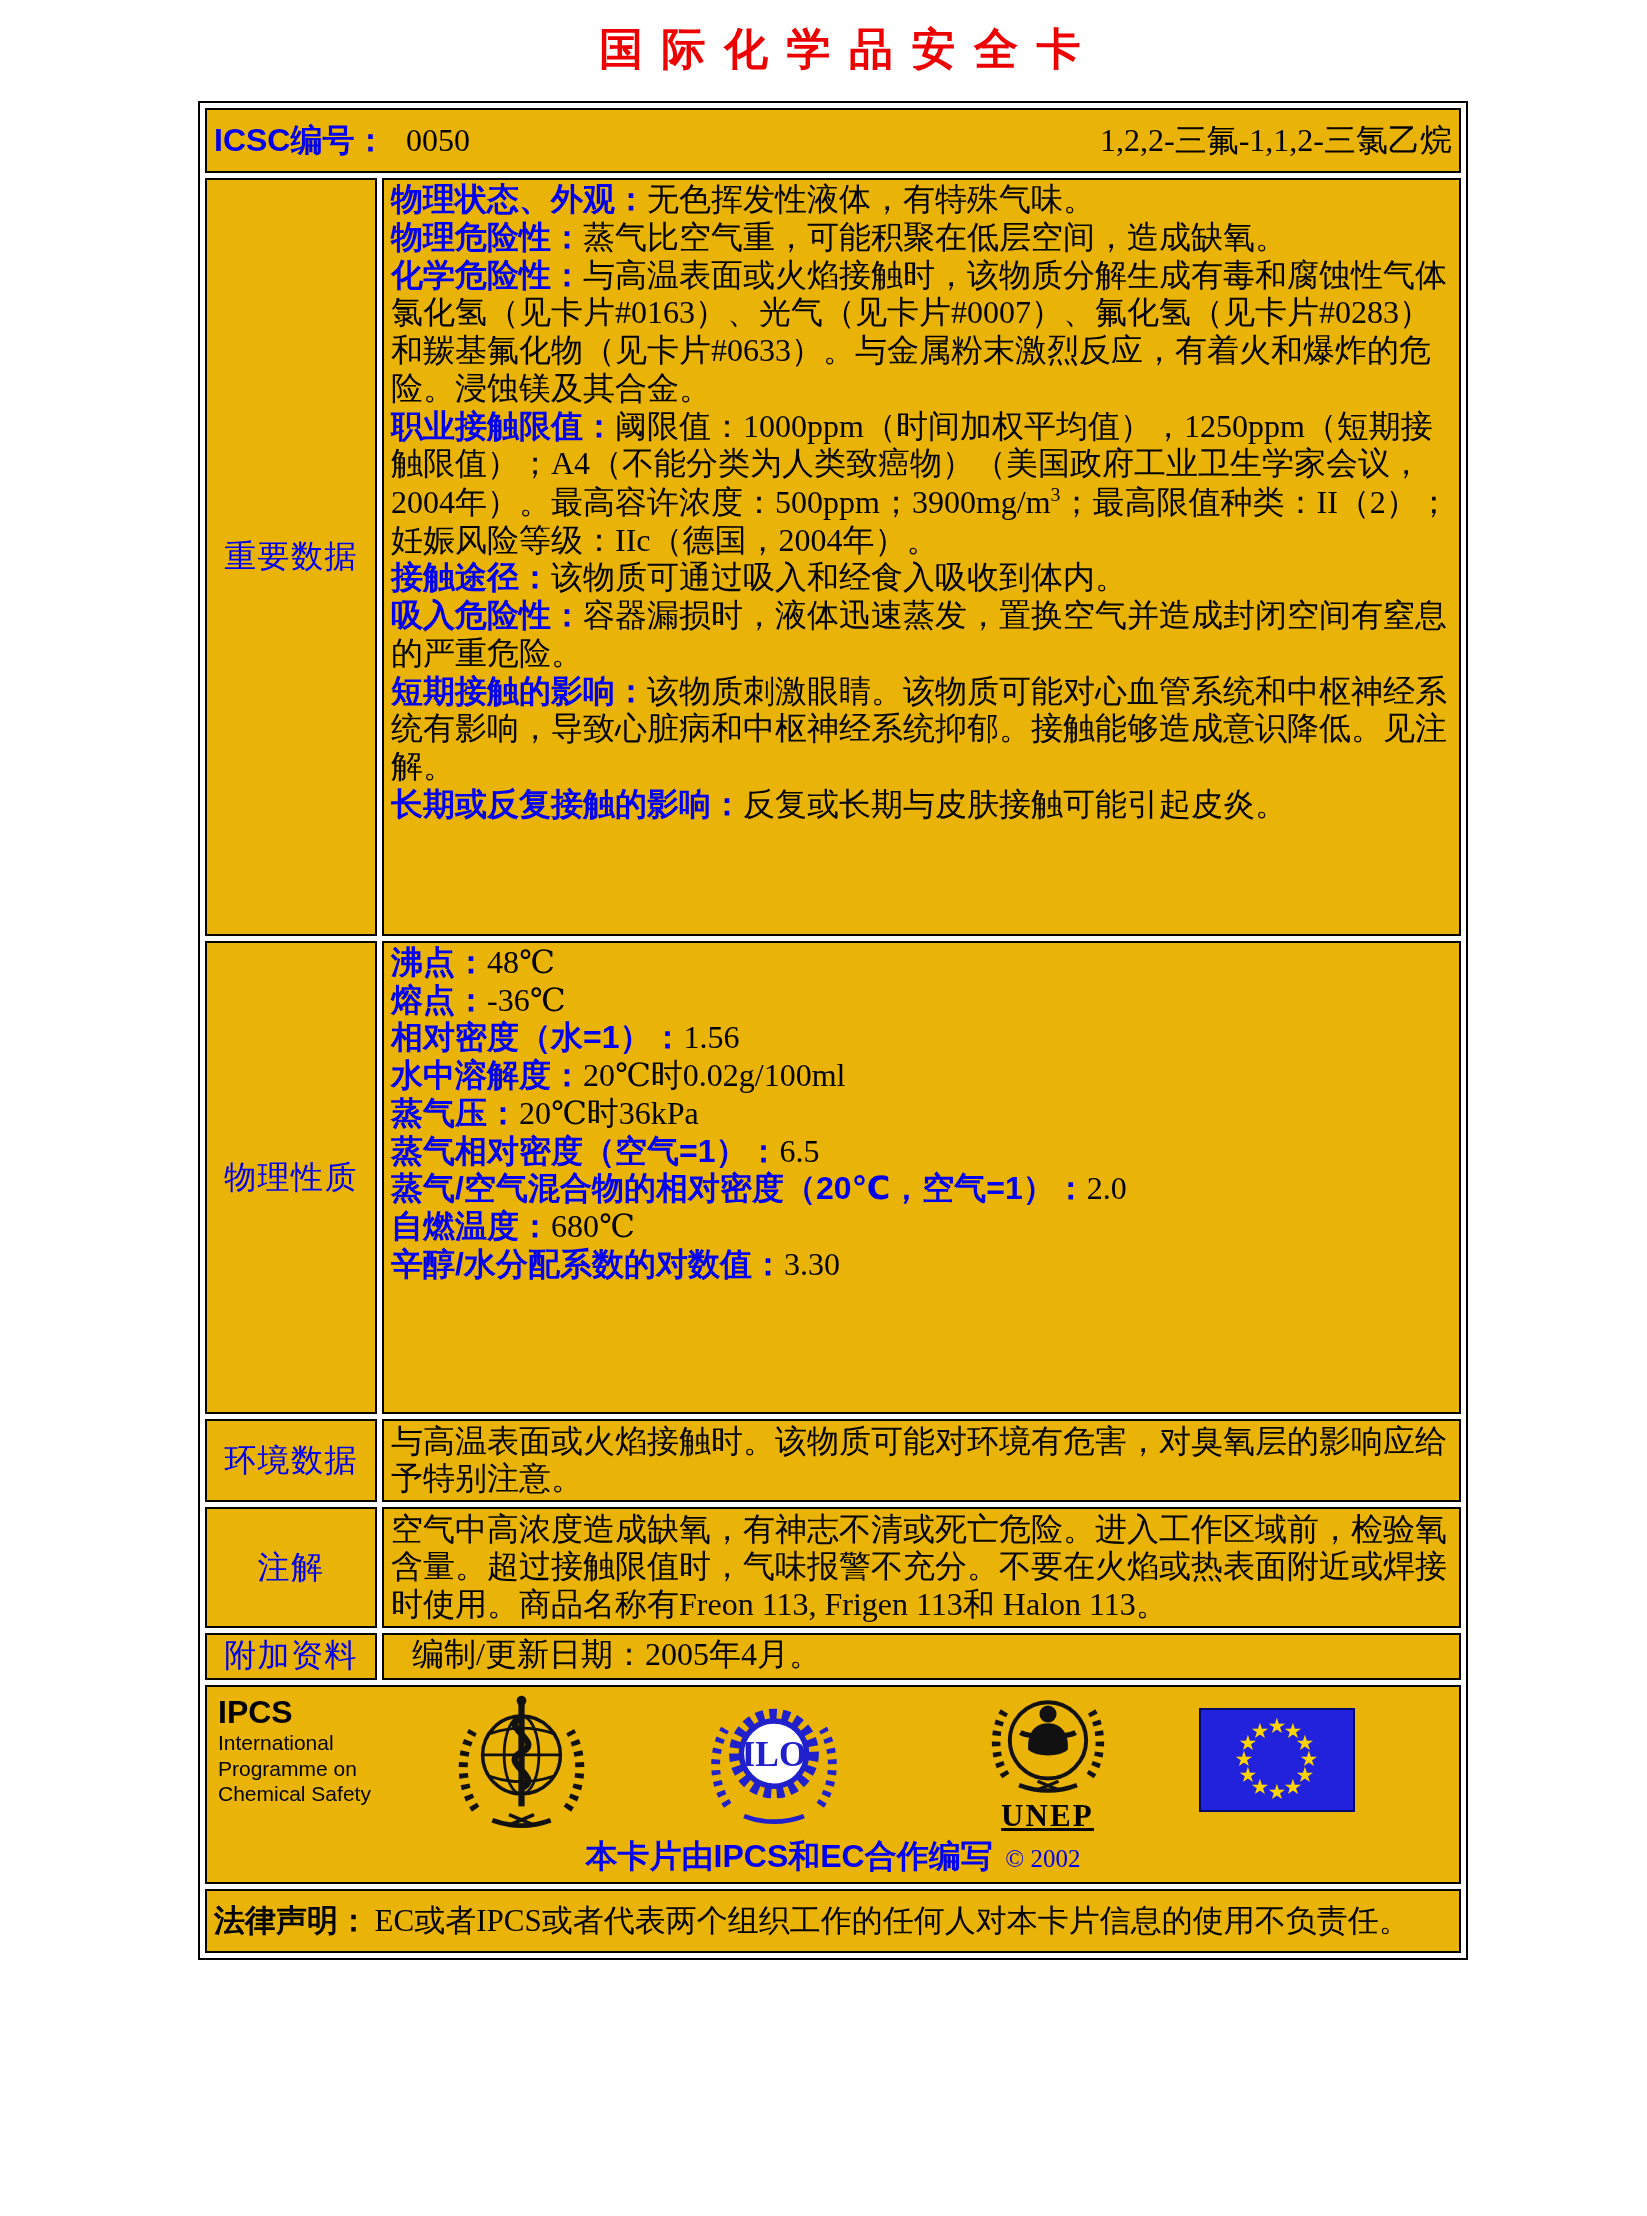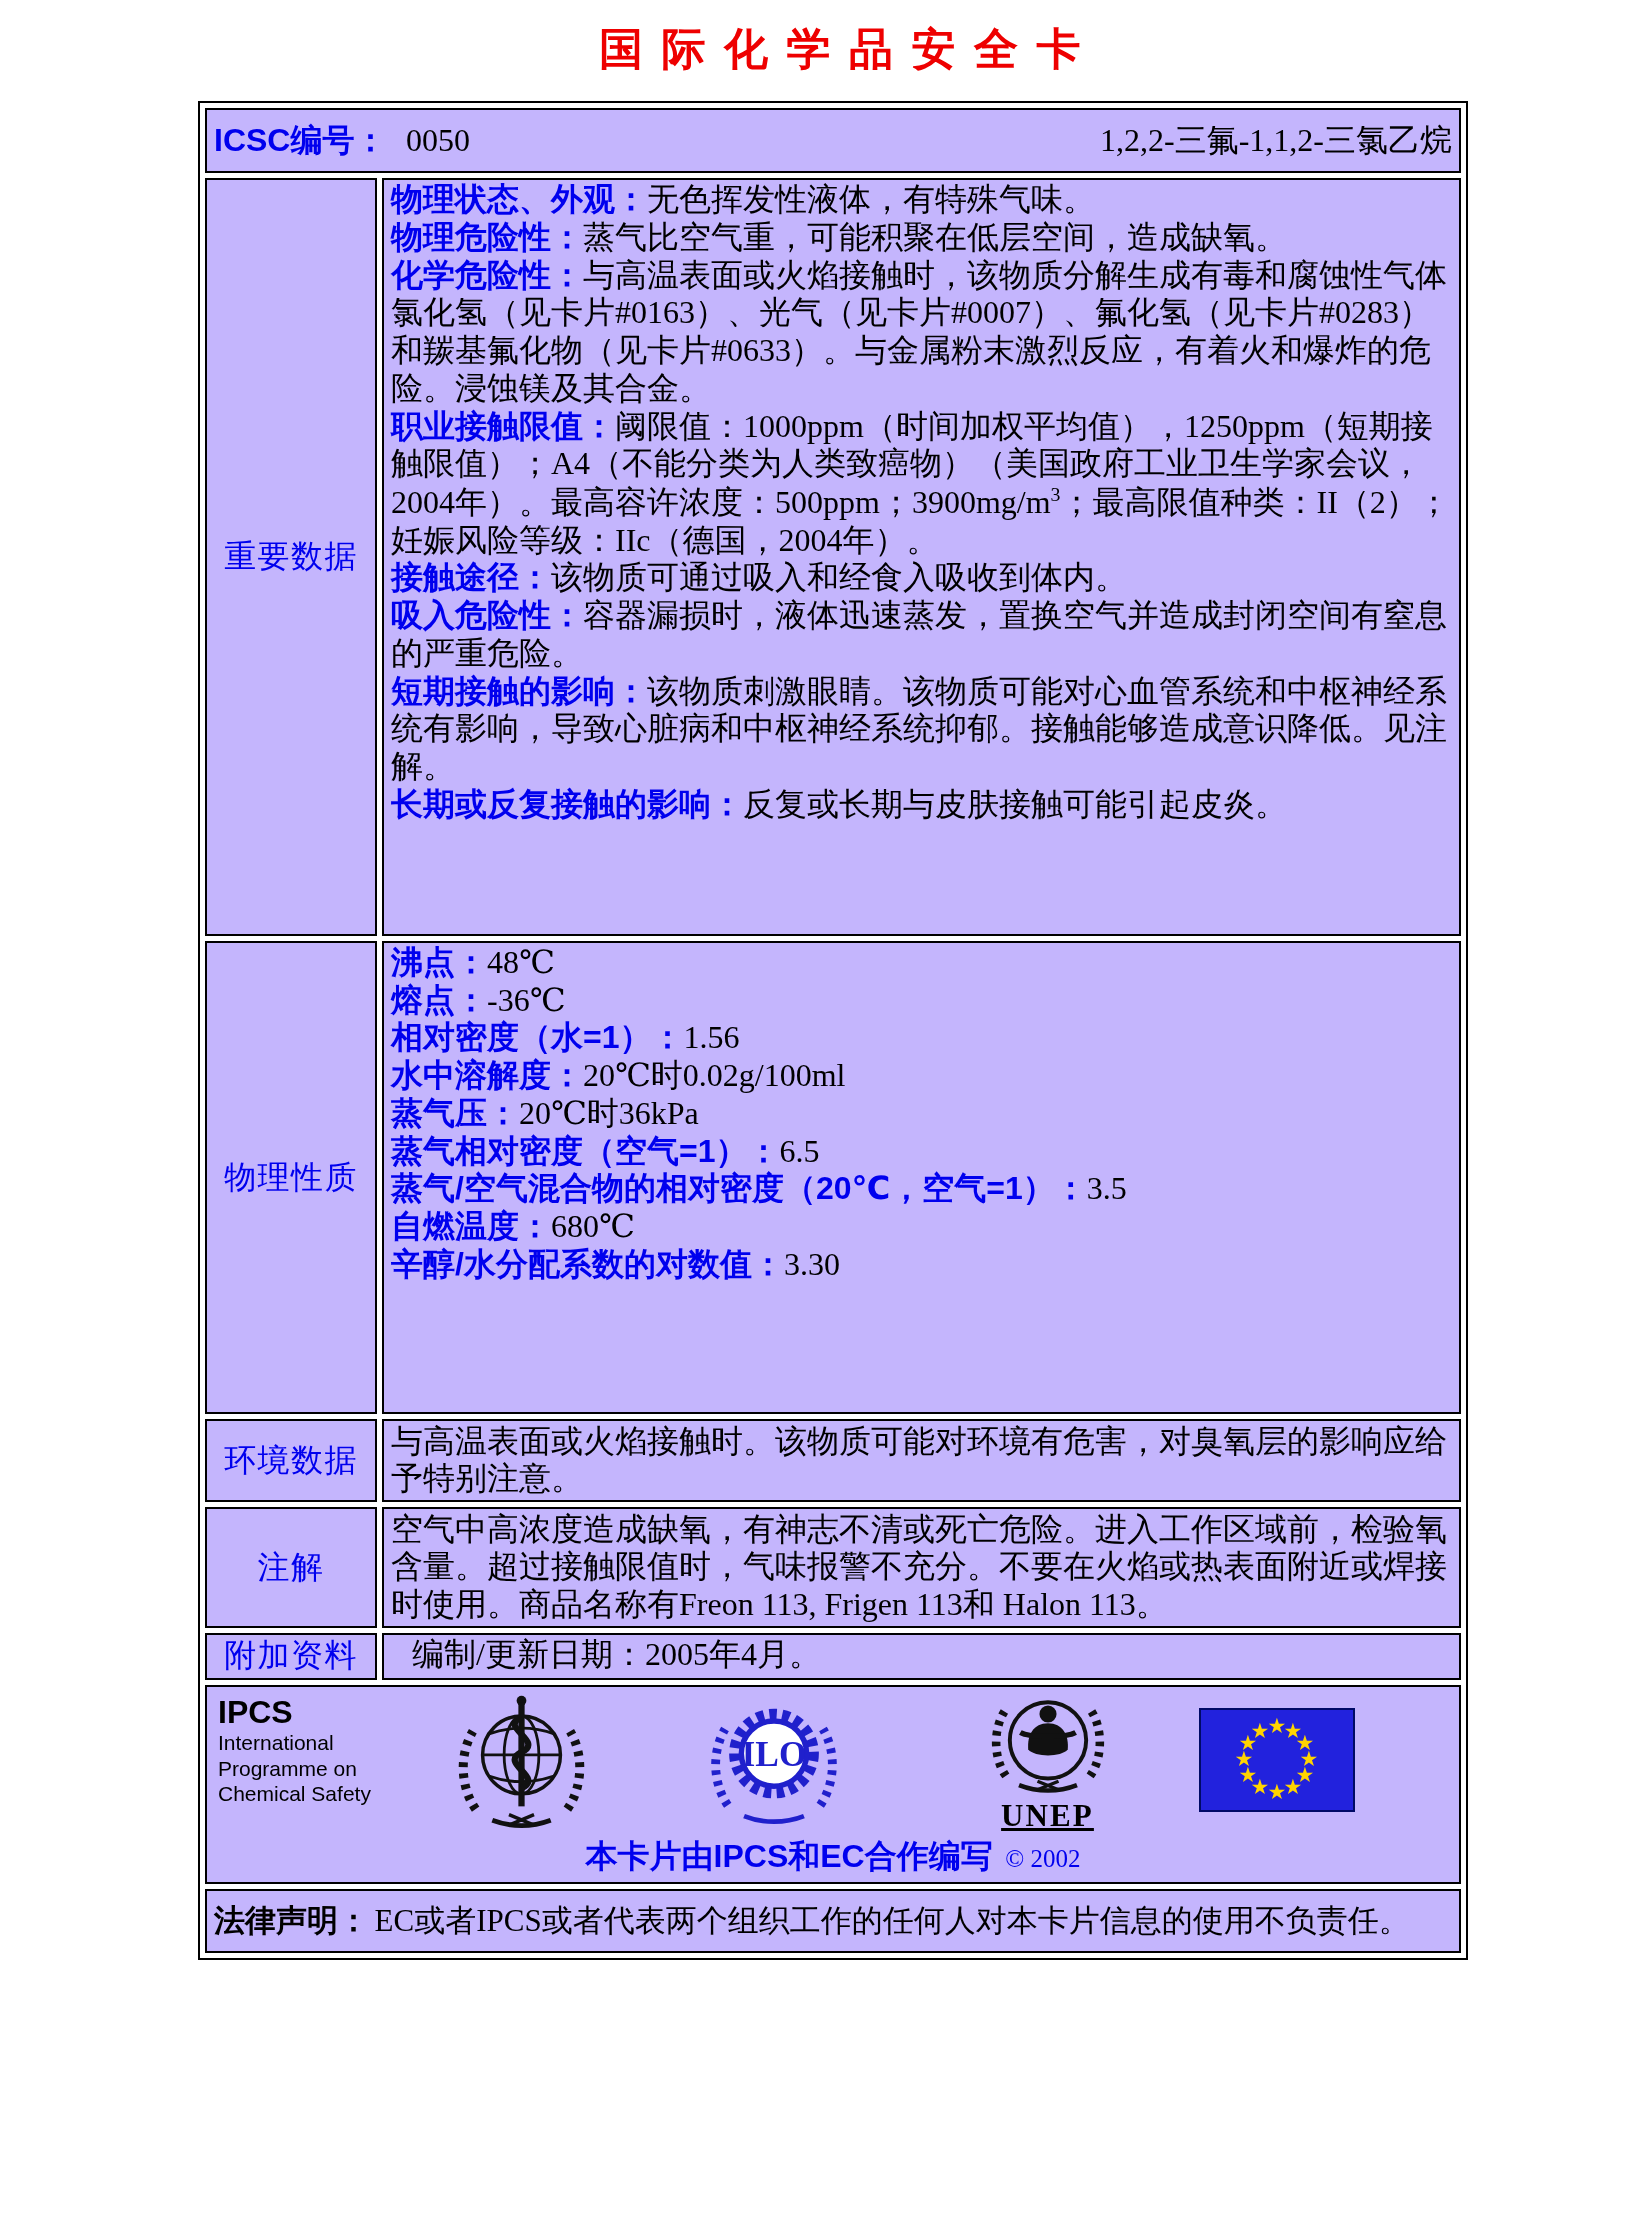--- a/index.html
+++ b/index.html
@@ -4,21 +4,21 @@
 <style>
   html,body{margin:0;padding:0;background:#fff;}
   .page{position:relative;width:1648px;height:2216px;background:#ffffff;overflow:hidden;
         font-family:"Liberation Serif","DejaVu Serif",serif;color:#000;}
   .doc-title{position:absolute;left:214px;top:19.5px;width:1270px;text-align:center;
              font-family:"Liberation Serif","DejaVu Serif",serif;
              font-size:44px;font-weight:bold;color:#ee0000;letter-spacing:0.42em;white-space:nowrap;}
   table.card{position:absolute;left:198px;top:101px;width:1270px;
              border:2.8px solid #000;border-collapse:separate;border-spacing:5.6px;
              table-layout:fixed;}
-  td{border:2.8px solid #000;background:#c4b5fd;padding:1.4px 7px;vertical-align:top;
+  td{border:2.8px solid #000;background:#eab308;padding:1.4px 7px;vertical-align:top;
      font-size:32px;line-height:1.18;}
   col.lab{width:172px;}
   td.rowlabel{vertical-align:middle;text-align:center;color:#0000ee;
               font-family:"Liberation Sans","DejaVu Sans",sans-serif;
               font-size:32px;letter-spacing:1.4px;padding:1.4px 1.4px;}
   .flabel{color:#0000ee;font-weight:bold;font-family:"Liberation Sans","DejaVu Sans",sans-serif;}
   .para{margin:0;}
   td.hdr{vertical-align:middle;}
   .hdr-inner{display:flex;justify-content:space-between;align-items:baseline;}
   .icsc-label{color:#0000ee;font-family:"Liberation Sans","DejaVu Sans",sans-serif;font-weight:bold;}
@@ -91,21 +91,21 @@
 
     <tr>
       <td class="rowlabel">物理性质</td>
       <td style="height:467px;">
         <div class="para"><span class="flabel">沸点：</span><span>48℃</span></div>
         <div class="para"><span class="flabel">熔点：</span><span>-36℃</span></div>
         <div class="para"><span class="flabel">相对密度（水=1）：</span><span>1.56</span></div>
         <div class="para"><span class="flabel">水中溶解度：</span><span>20℃时0.02g/100ml</span></div>
         <div class="para"><span class="flabel">蒸气压：</span><span>20℃时36kPa</span></div>
         <div class="para"><span class="flabel">蒸气相对密度（空气=1）：</span><span>6.5</span></div>
-        <div class="para"><span class="flabel">蒸气/空气混合物的相对密度（20℃，空气=1）：</span><span>3.5</span></div>
+        <div class="para"><span class="flabel">蒸气/空气混合物的相对密度（20℃，空气=1）：</span><span>2.0</span></div>
         <div class="para"><span class="flabel">自燃温度：</span><span>680℃</span></div>
         <div class="para"><span class="flabel">辛醇/水分配系数的对数值：</span><span>3.30</span></div>
       </td>
     </tr>
 
     <tr>
       <td class="rowlabel">环境数据</td>
       <td style="height:76px;">与高温表面或火焰接触时。该物质可能对环境有危害，对臭氧层的影响应给予特别注意。</td>
     </tr>
 

